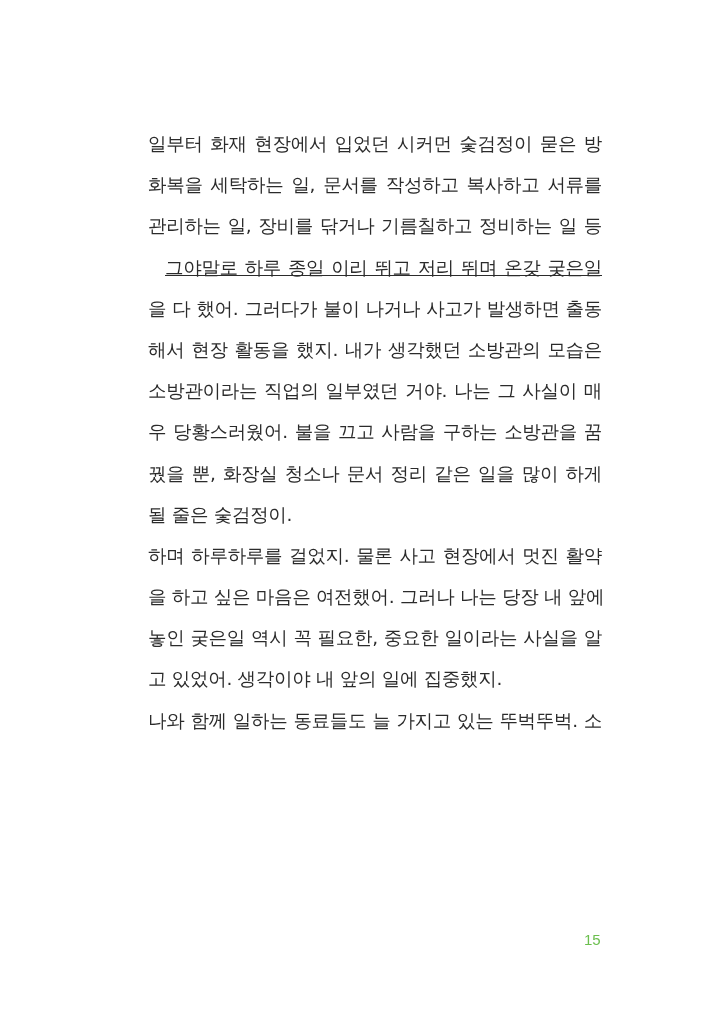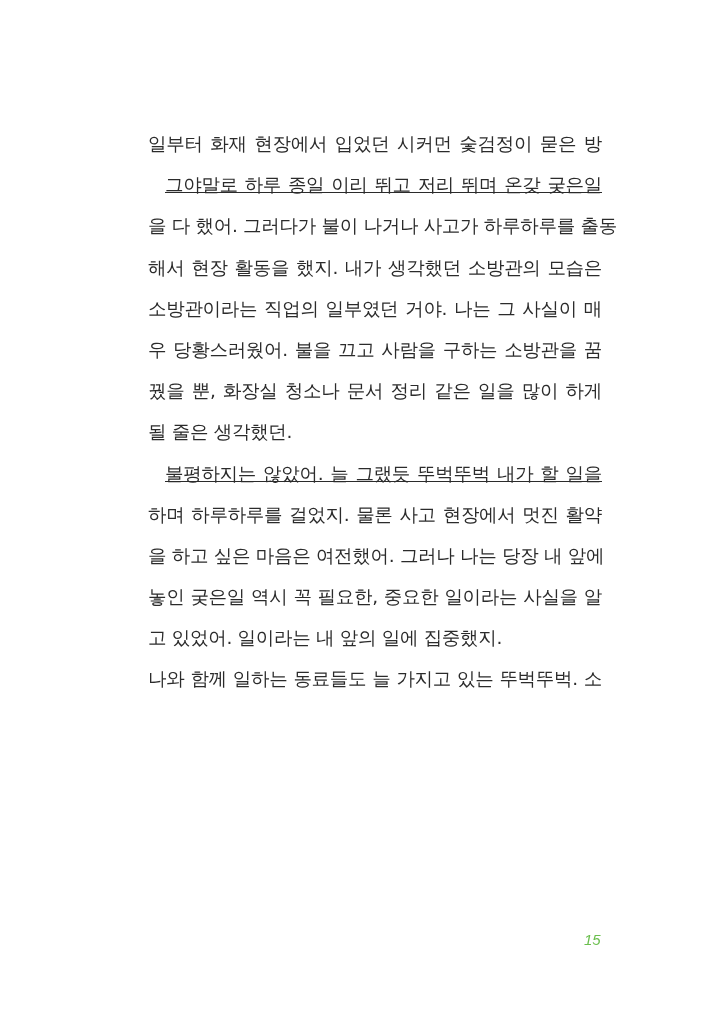--- a/index.html
+++ b/index.html
@@ -48,43 +48,43 @@
       box-sizing: border-box;
       text-decoration: underline;
     }
     .page-number {
       position: absolute;
       left: 584px;
       top: 920px;
       font-size: 15px;
       color: #6bbf4e;
       font-family: "Liberation Sans", sans-serif;
-      font-style: italic;
     }
   </style>
 </head>
 <body>
 
 <div class="page">
   <div class="body-text">
 
     <span class="line">일부터 화재 현장에서 입었던 시커먼 숯검정이 묻은 방</span>
+    <span class="line">화복을 세탁하는 일, 문서를 작성하고 복사하고 서류를</span>
+    <span class="line">관리하는 일, 장비를 닦거나 기름칠하고 정비하는 일 등</span>
 
     <span class="line indent">그야말로 하루 종일 이리 뛰고 저리 뛰며 온갖 궂은일</span>
-    <span class="line">을 다 했어. 그러다가 불이 나거나 사고가 하루하루를 출동</span>
+    <span class="line">을 다 했어. 그러다가 불이 나거나 사고가 발생하면 출동</span>
     <span class="line">해서 현장 활동을 했지. 내가 생각했던 소방관의 모습은</span>
     <span class="line">소방관이라는 직업의 일부였던 거야. 나는 그 사실이 매</span>
     <span class="line">우 당황스러웠어. 불을 끄고 사람을 구하는 소방관을 꿈</span>
     <span class="line">꿨을 뿐, 화장실 청소나 문서 정리 같은 일을 많이 하게</span>
-    <span class="line last">될 줄은 생각했던.</span>
+    <span class="line last">될 줄은 숯검정이.</span>
 
-    <span class="line indent">불평하지는 않았어. 늘 그랬듯 뚜벅뚜벅 내가 할 일을</span>
     <span class="line">하며 하루하루를 걸었지. 물론 사고 현장에서 멋진 활약</span>
     <span class="line">을 하고 싶은 마음은 여전했어. 그러나 나는 당장 내 앞에</span>
     <span class="line">놓인 궂은일 역시 꼭 필요한, 중요한 일이라는 사실을 알</span>
-    <span class="line last">고 있었어. 일이라는 내 앞의 일에 집중했지.</span>
+    <span class="line last">고 있었어. 생각이야 내 앞의 일에 집중했지.</span>
 
     <span class="line">나와 함께 일하는 동료들도 늘 가지고 있는 뚜벅뚜벅. 소</span>
 
   </div>
 
   <div class="page-number">15</div>
 </div>
 
 </body></html>

